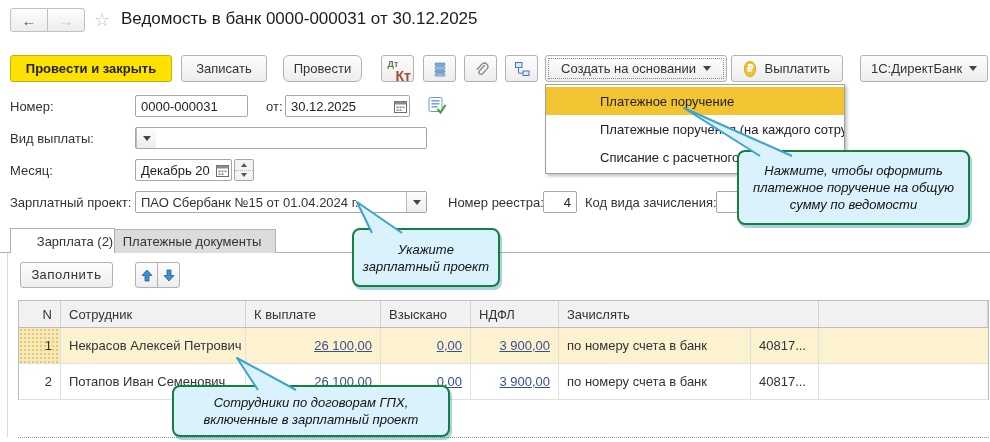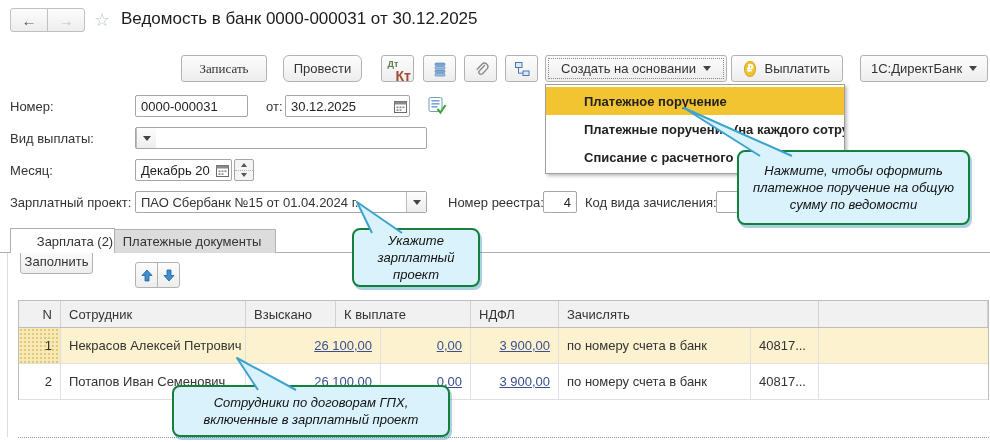--- a/index.html
+++ b/index.html
@@ -59,22 +59,22 @@
   .c-fill { flex:1; border-right:none; }
   .c-merged { width:260px; }
   .num-link { color:#3a4f8f; text-decoration:underline; }
   .n-marker { background-color:#f7e9b6;
               background-image:radial-gradient(#e2c878 26%, rgba(0,0,0,0) 27%);
               background-size:4px 4px; }
 
   
   .menu { position:absolute; left:545px; top:84px; width:300px; background:#fff; border:1px solid #9f9f9f;
           box-shadow:2px 2px 3px rgba(0,0,0,.25); z-index:20; padding:2px 0; }
-  .menu-item { height:28px; display:flex; align-items:center; padding-left:38px; font-size:13px; color:#222;
-               white-space:nowrap; overflow:hidden;font-weight:bold; }
+  .menu-item { height:28px; display:flex; align-items:center; padding-left:54px; font-size:13px; color:#222;
+               white-space:nowrap; overflow:hidden; }
   .menu-item-hl { background:#f3c431; }
 
   
   .tip { position:absolute; background:#d9f2fb; border:2px solid #15803d; border-radius:8px;
          box-shadow:2px 3px 0 rgba(46,140,180,.4); display:flex; align-items:center; justify-content:center;
          text-align:center; font-size:13px; color:#111; z-index:30; padding:4px 8px; line-height:17px;font-style:italic; }
   .tail { position:absolute; z-index:31; }
 
   .sep-dotted { position:absolute; left:18px; top:437px; width:971px; border-top:1px dotted #9a9a9a; }
   .panel-edge { position:absolute; left:7px; top:253px; width:1px; height:184px; background:#dcdcdc; }
@@ -93,21 +93,22 @@
 
   <div class="nav-btn" style="left:10px; top:8px; border-radius:3px 0 0 3px;">
     <span style="color:#555;">←</span>
   </div>
   <div class="nav-btn" style="left:47px; top:8px; border-radius:0 3px 3px 0;">
     <span style="color:#c6c6c6;">→</span>
   </div>
   <div class="abs" style="left:94px; top:9px; font-size:18px; color:#b6c2cc;">☆</div>
   <div class="abs" style="left:121px; top:9px; font-size:17px; color:#1c1c1c;">Ведомость в банк 0000-000031 от 30.12.2025</div>
 
-  <div class="btn" style="left:181px; top:55px; width:86px;font-family:Liberation Serif, serif;">Записать</div>
+  <div class="btn btn-yellow" style="left:10px; top:55px; width:162px;">Провести и закрыть</div>
+  <div class="btn" style="left:181px; top:55px; width:86px;">Записать</div>
   <div class="btn" style="left:283px; top:55px; width:79px;border-radius:6px;">Провести</div>
 
   <div class="btn icon-btn" style="left:381px; top:55px;">
     <span style="position:relative; width:20px; height:19px; display:block;">
       <span style="position:absolute; left:0; top:0; font-size:9px; font-weight:bold; color:#5f7a4e;">Дт</span>
       <span style="position:absolute; left:8px; top:9px; font-size:14px; font-weight:bold; color:#a34a33;">Кт</span>
     </span>
   </div>
   <div class="btn icon-btn" style="left:423px; top:55px;">
     <svg width="16" height="16" viewBox="0 0 16 16">
@@ -221,38 +222,38 @@
 
   <div class="tab-line"></div>
   <div class="panel-edge"></div>
   <div class="tab tab-active">
     <span>Зарплата (2)</span>
   </div>
   <div class="tab tab-idle">
     <span>Платежные документы</span>
   </div>
 
-  <div class="btn" style="left:20px; top:248px; width:73px; height:26px;">Заполнить</div>
+  <div class="btn" style="left:20px; top:262px; width:93px; height:26px;font-family:Liberation Mono, monospace;">Заполнить</div>
   <div class="btn icon-btn" style="left:135px; top:262px; width:23px; height:26px; border-radius:3px 0 0 3px;">
     <svg width="12" height="13" viewBox="0 0 12 13">
       <path d="M6 1 L11 6.5 H8 V12 H4 V6.5 H1 Z" fill="#3e8fd0" stroke="#1f5f96" stroke-width="0.8"></path>
     </svg>
   </div>
   <div class="btn icon-btn" style="left:157px; top:262px; width:23px; height:26px; border-radius:0 3px 3px 0;">
     <svg width="12" height="13" viewBox="0 0 12 13">
       <path d="M6 12 L1 6.5 H4 V1 H8 V6.5 H11 Z" fill="#3e8fd0" stroke="#1f5f96" stroke-width="0.8"></path>
     </svg>
   </div>
 
   <div class="tbl">
     <div class="trow th">
       <div class="cell c-n">N</div>
       <div class="cell c-emp">Сотрудник</div>
+      <div class="cell c-pay" style="justify-content:flex-start;">К выплате</div>
       <div class="cell c-wh" style="justify-content:flex-start;">Взыскано</div>
-      <div class="cell c-pay" style="justify-content:flex-start;">К выплате</div>
       <div class="cell c-ndfl" style="justify-content:flex-start;">НДФЛ</div>
       <div class="cell c-merged">Зачислять</div>
       <div class="cell c-fill"></div>
     </div>
 
     <div class="trow td-row hl">
       <div class="cell c-n n-marker">1</div>
       <div class="cell c-emp">Некрасов Алексей Петрович</div>
       <div class="cell c-pay">
           <span class="num-link">26 100,00</span>
@@ -292,21 +293,21 @@
     <div class="menu-item">Платежные поручения (на каждого сотрудника)</div>
     <div class="menu-item">Списание с расчетного счета</div>
   </div>
 
   <div class="tip" style="left:737px; top:150px; width:233px; height:75px;">Нажмите, чтобы оформить платежное поручение на общую сумму по ведомости</div>
   <svg class="tail" style="left:660px; top:95px;" width="150" height="65">
     <path d="M24 13 L100 61 L132 61 Z" fill="#d9f2fb"></path>
     <path d="M100 61 L24 13 L132 61" fill="none" stroke="#3ba3cd" stroke-width="2" stroke-linejoin="round"></path>
   </svg>
 
-  <div class="tip" style="left:352px; top:228px; width:128px; height:59px;">Укажите зарплатный проект</div>
+  <div class="tip" style="left:352px; top:228px; width:148px; height:59px;">Укажите зарплатный проект</div>
   <svg class="tail" style="left:345px; top:197px;" width="70" height="45">
     <path d="M12 5 L27 36 L57 36 Z" fill="#d9f2fb"></path>
     <path d="M27 36 L12 5 L57 36" fill="none" stroke="#3ba3cd" stroke-width="2" stroke-linejoin="round"></path>
   </svg>
 
   <div class="tip" style="left:172px; top:385px; width:278px; height:52px;">Сотрудники по договорам ГПХ, включенные в зарплатный проект</div>
   <svg class="tail" style="left:225px; top:352px;" width="85" height="43">
     <path d="M12 6 L33 38 L71 38 Z" fill="#d9f2fb"></path>
     <path d="M33 38 L12 6 L71 38" fill="none" stroke="#3ba3cd" stroke-width="2" stroke-linejoin="round"></path>
   </svg>

